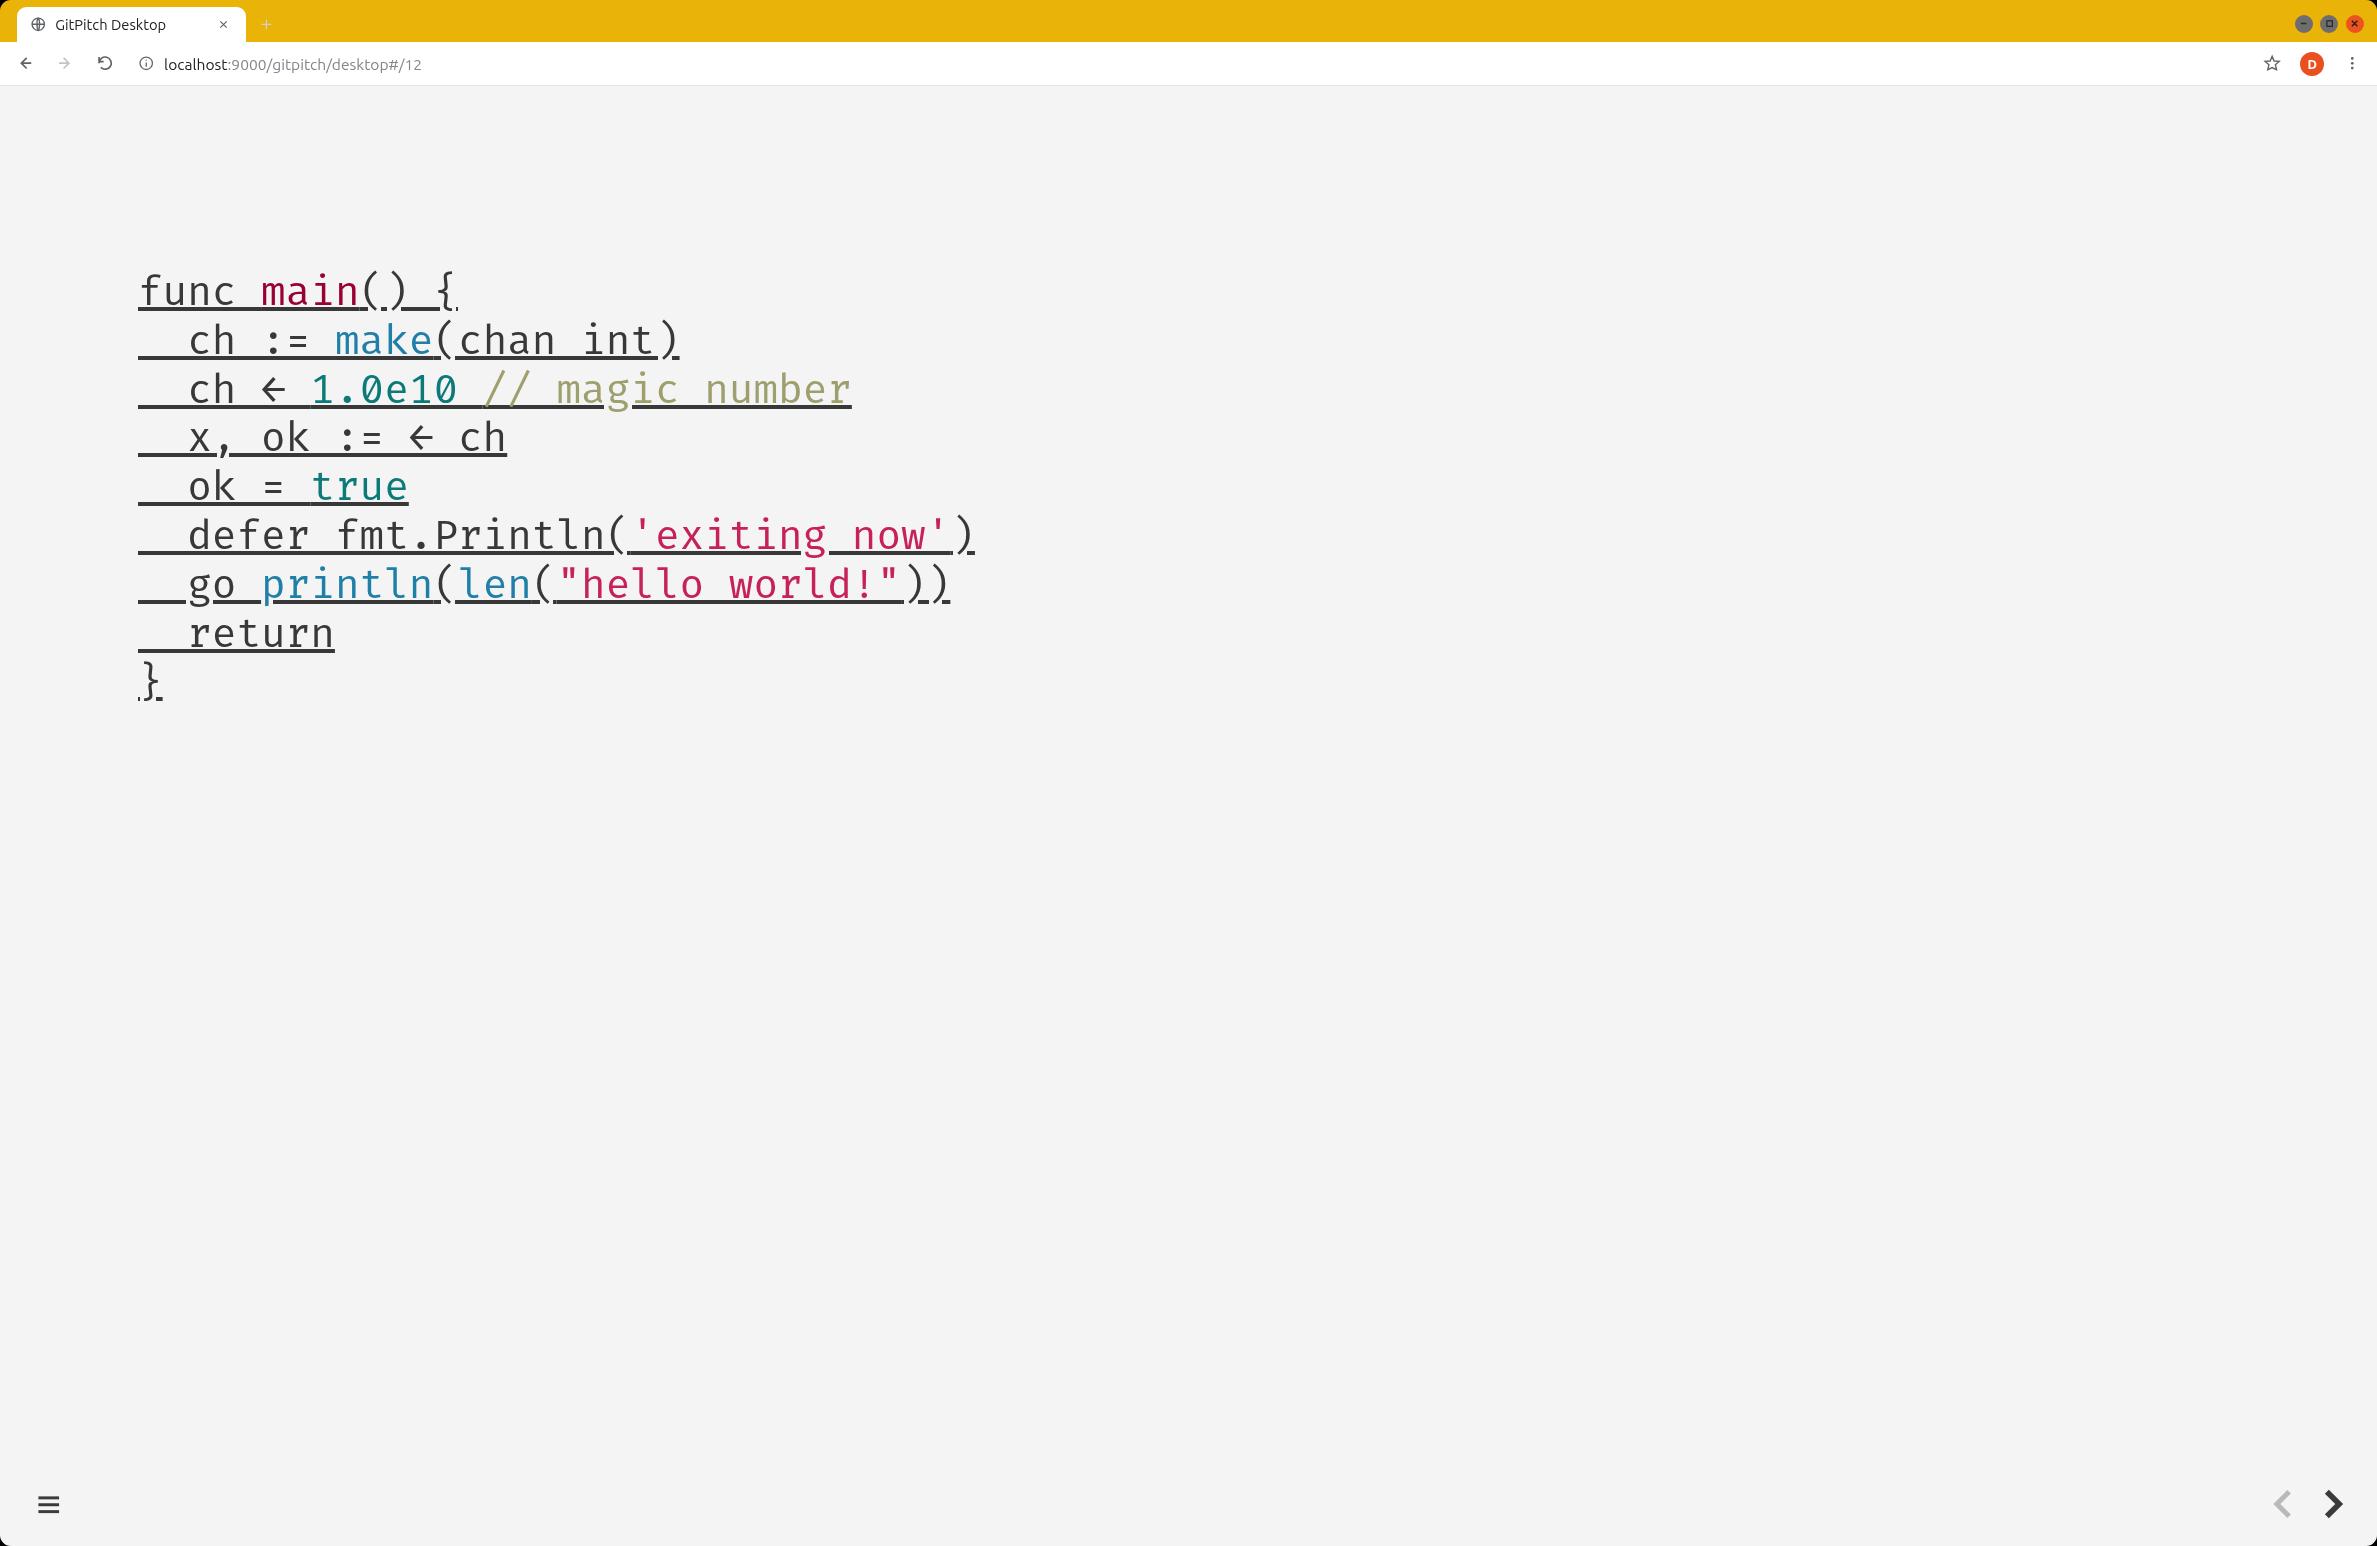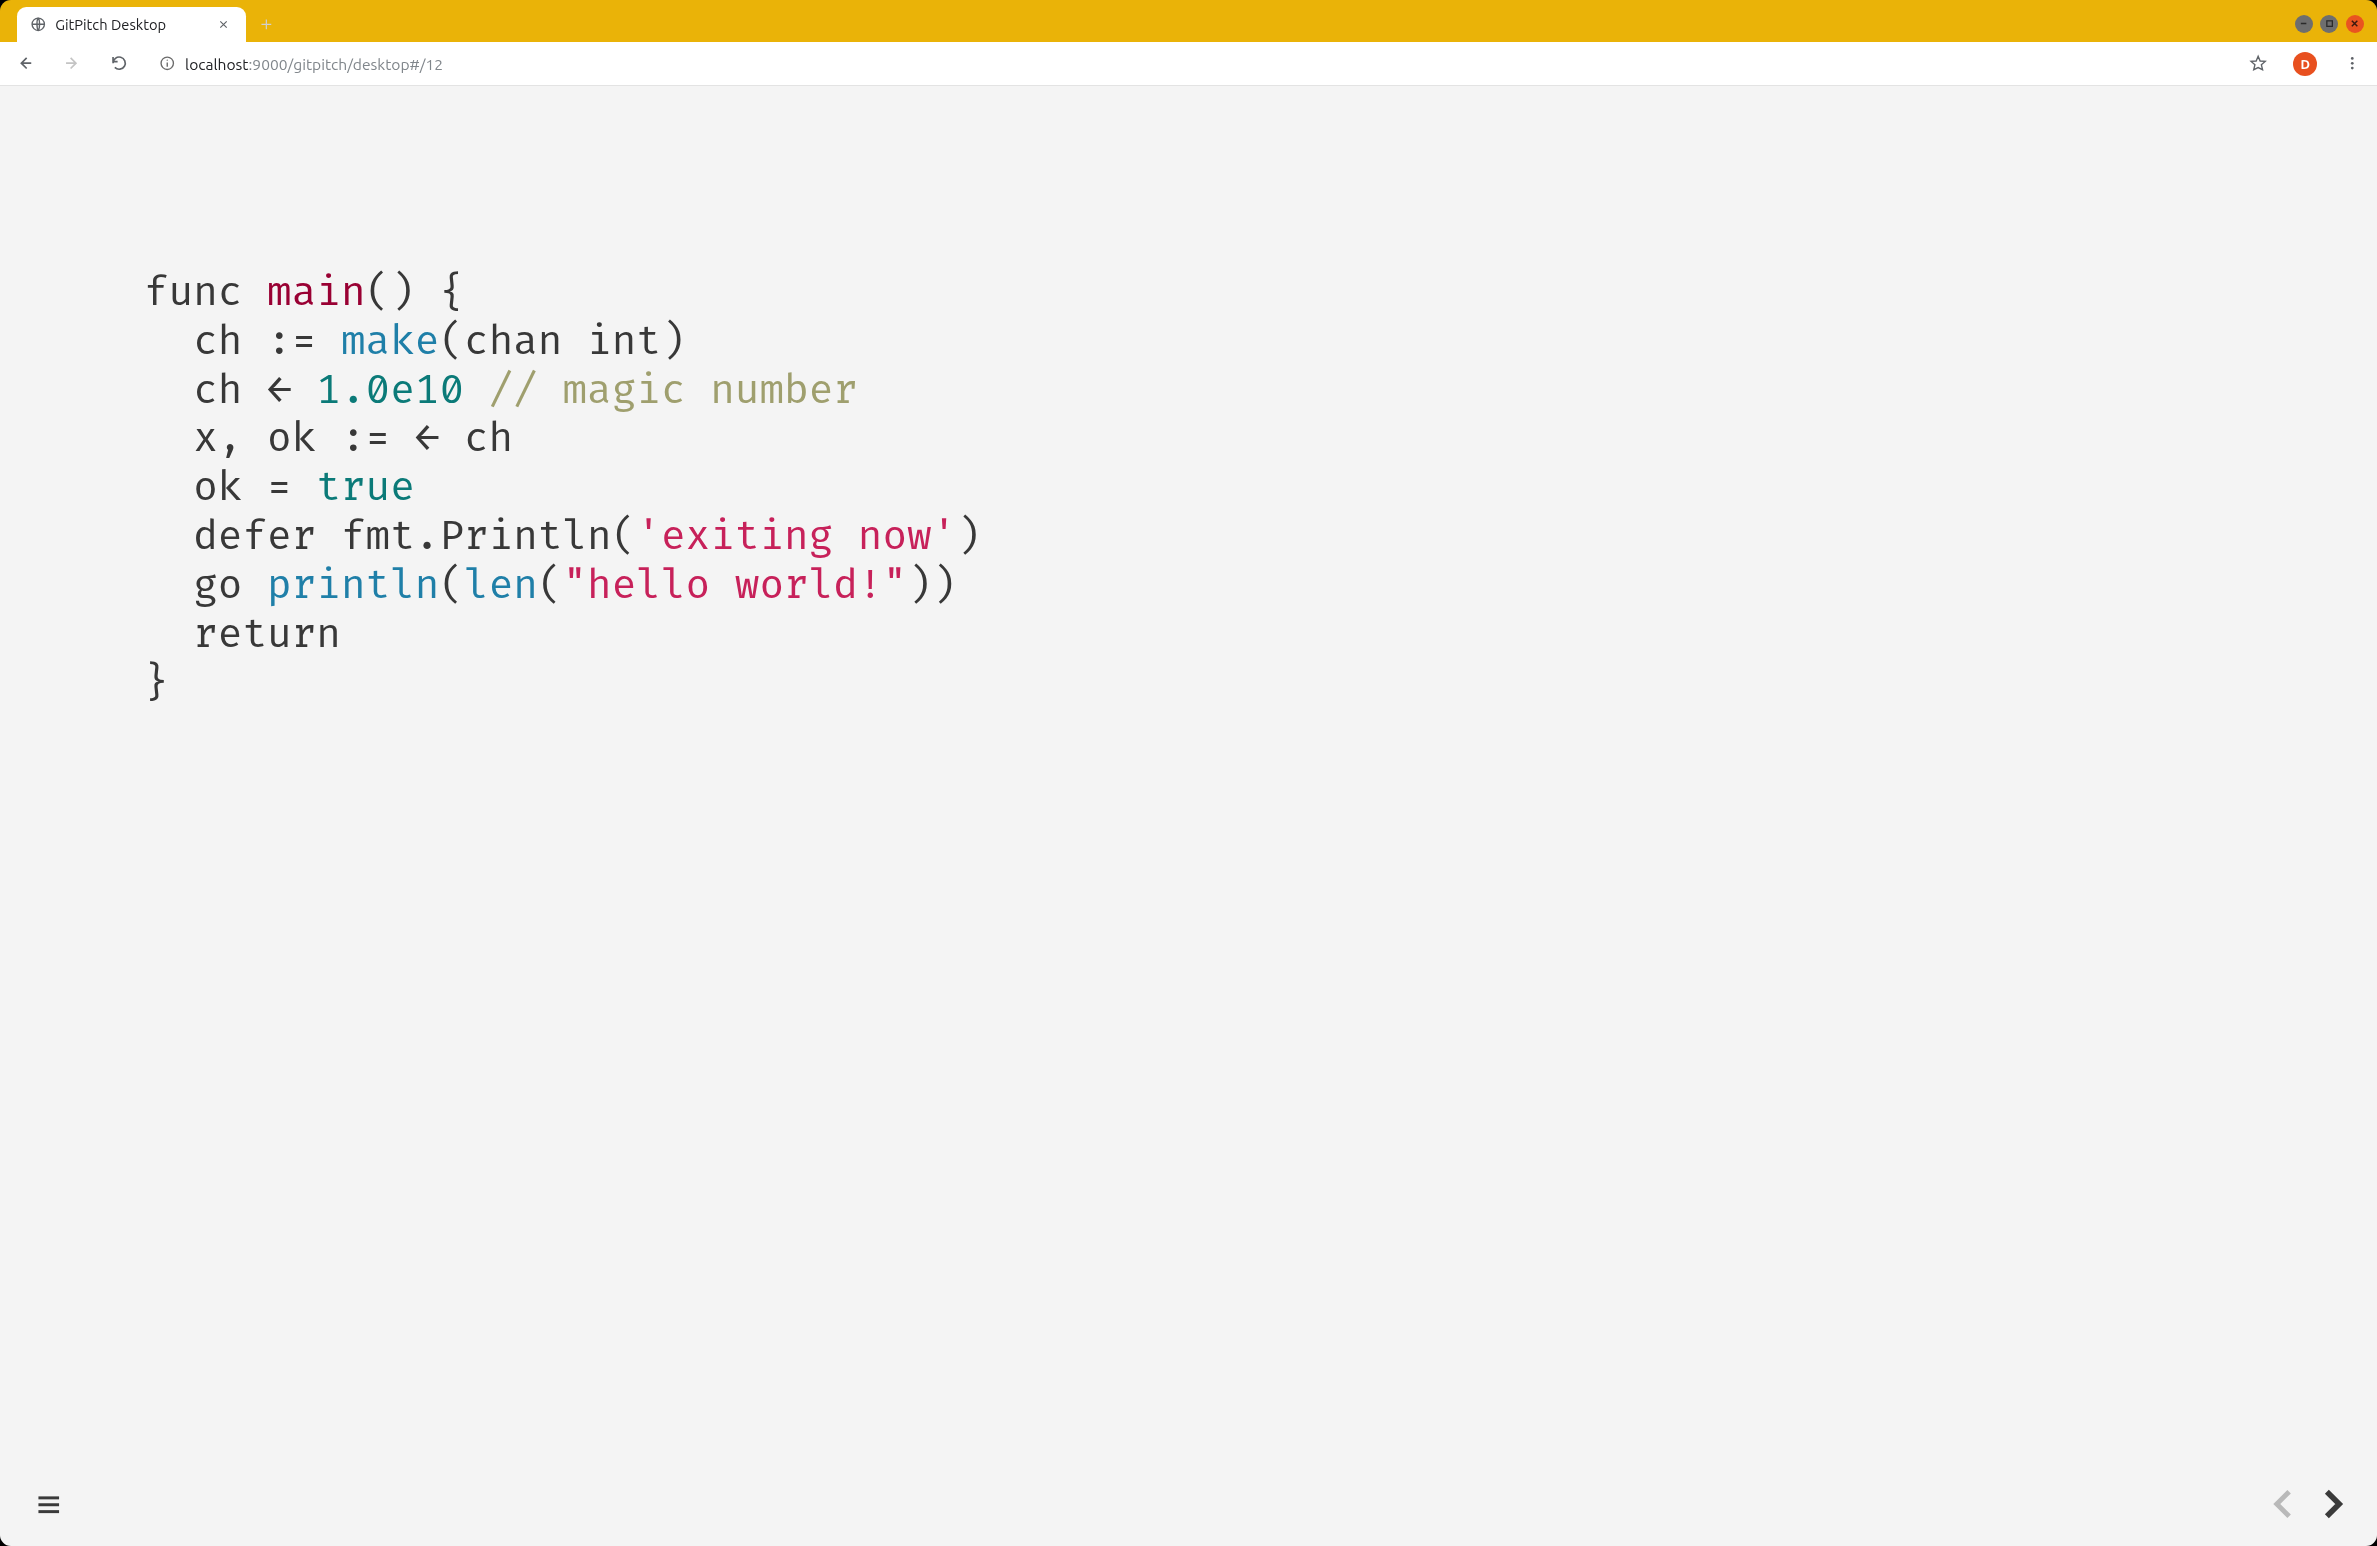--- a/index.html
+++ b/index.html
@@ -71,21 +71,21 @@
   .win-close{background:#e95420;}
 
   
   .toolbar {
     height:44px;
     background:#ffffff;
     border-bottom:0.9px solid #e3e3e3;
     display:flex;
     align-items:center;
     padding:0 9.2px;
-    gap:16px;
+    gap:9px;
   }
   .nav-btn{
     width:31px;height:31px;border-radius:50%;
     display:flex;align-items:center;justify-content:center;
     color:#5f6368;cursor:pointer;
   }
   .nav-btn.disabled{color:#c0c0c0;cursor:default;}
   .omnibox{
     flex:1;
     display:flex;align-items:center;
@@ -121,27 +121,28 @@
     position:absolute;
     top:40px; right:83px;
     font-family:"Fira Code","Cascadia Code","JetBrains Mono","Menlo","Consolas",monospace;
     font-size:27.5px;
     letter-spacing:0px;
     color:#676767;
   }
   pre.code{
     position:absolute;
     top:183px;
-    left:144px;
+    left:138px;
     font-family:"Fira Code","Cascadia Code","JetBrains Mono","Menlo","Consolas",monospace;
     font-size:40px;
     line-height:1.22;
     color:#383838;
     white-space:pre;
     font-variant-ligatures: none;
+    text-decoration: underline;
   }
   .tok-kw   { color:#383838; }             
   .tok-fn   { color:#990033; }             
   .tok-make { color:#1f7fa8; }             
   .tok-num  { color:#0b7a78; }             
   .tok-cmt  { color:#9f9f6e; }             
   .tok-true { color:#0b7a78; }             
   .tok-str1 { color:#c7215a; }             
   .tok-call { color:#1f7fa8; }             
   .tok-str2 { color:#c7215a; }             

